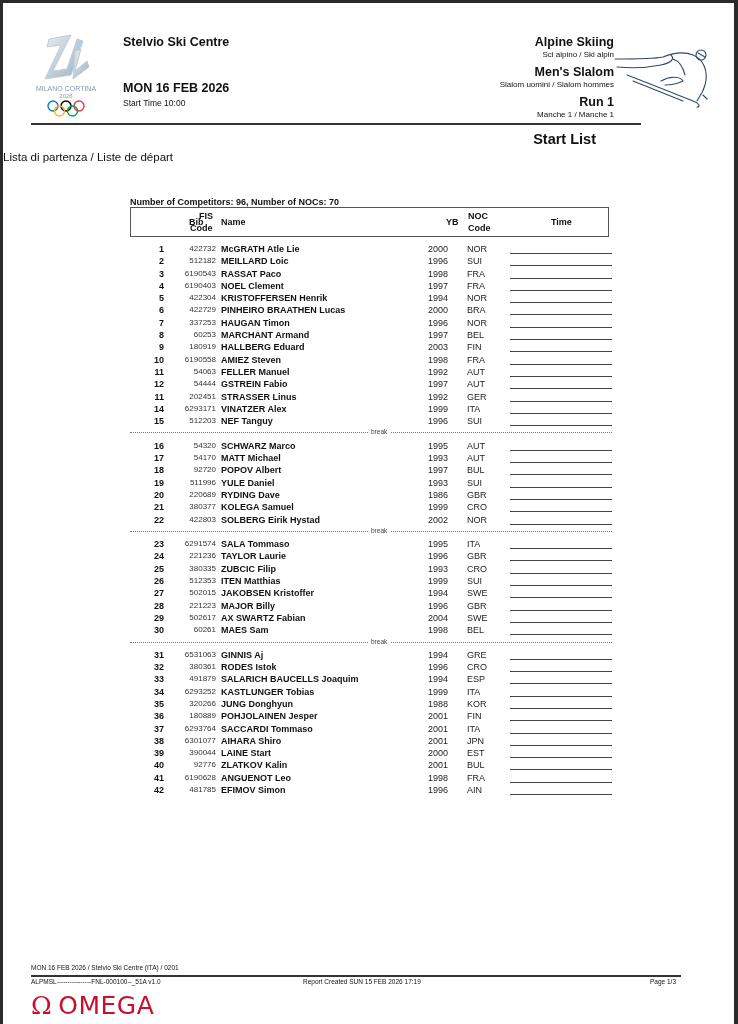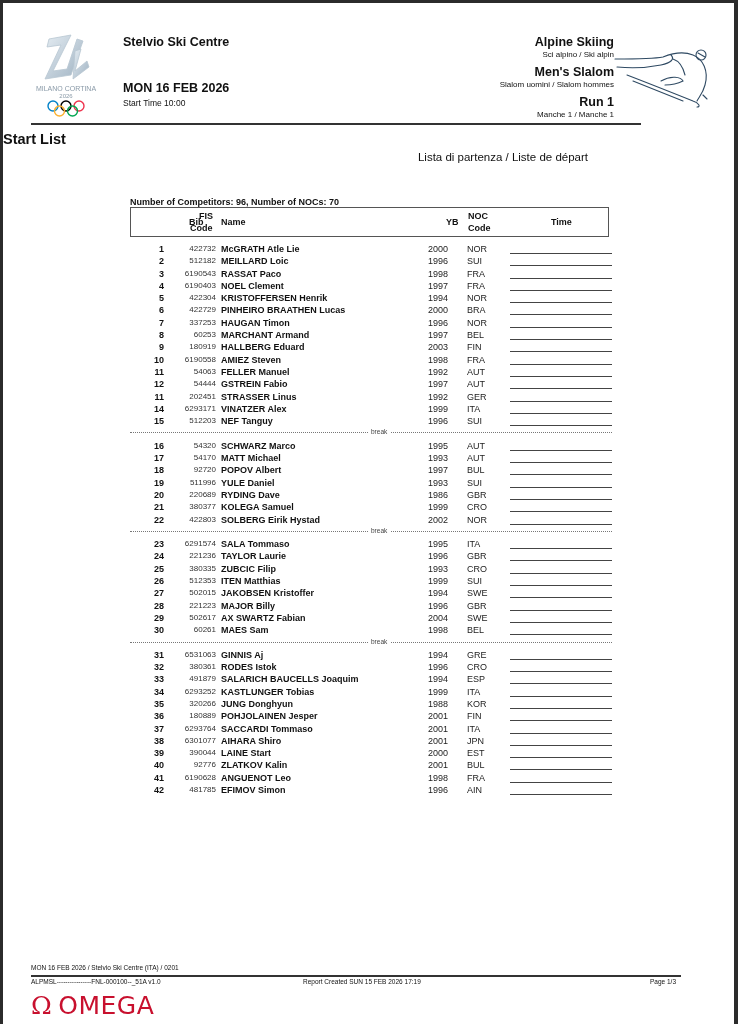--- a/index.html
+++ b/index.html
@@ -17,22 +17,22 @@
   .starttime { left: 120px; top: 95px; font-size: 8.5px; }
   .hdr-right { right: 120px; text-align: right; }
   .sport { top: 32px; font-size: 12.5px; font-weight: bold; }
   .sport-sub { top: 47px; font-size: 8px; }
   .event { top: 62px; font-size: 12.5px; font-weight: bold; margin-left: 38px; }
   .event-sub { top: 77px; font-size: 8px; }
   .run { top: 92px; font-size: 12.5px; font-weight: bold; }
   .run-sub { top: 107px; font-size: 8px; }
   .pictogram { left: 610px; top: 42px; width: 105px; height: 65px; }
   .hr-top { left: 28px; top: 120px; width: 610px; height: 1.5px; background: #333; }
-  .title { left: 0; width: 593px; top: 128px; text-align: left; font-size: 14.5px; font-weight: bold; }
-  .subtitle { left: 0; width: 585px; top: 148px; text-align: right; font-size: 11.5px; }
+  .title { left: 0; width: 593px; top: 128px; text-align: right; font-size: 14.5px; font-weight: bold; }
+  .subtitle { left: 0; width: 585px; top: 148px; text-align: left; font-size: 11.5px; }
   .summary { left: 127px; top: 194px; font-size: 9px; font-weight: bold; }
   .thead {
     left: 127px; top: 204px; width: 479px; height: 30px; border: 1px solid #555; box-sizing: border-box;
     font-size: 9px; font-weight: bold;
   }
   .thead span { position: absolute; }
   .rows { left: 127px; top: 240px; width: 479px; }
   .row { position: relative; height: 12.3px; font-size: 9px; line-height: 12.3px; }
   .row .bib { position: absolute; left: 0; width: 34px; text-align: right; font-weight: bold; }
   .row .fis { position: absolute; left: 40px; width: 46px; text-align: right; font-size: 8px; color: #333; }

